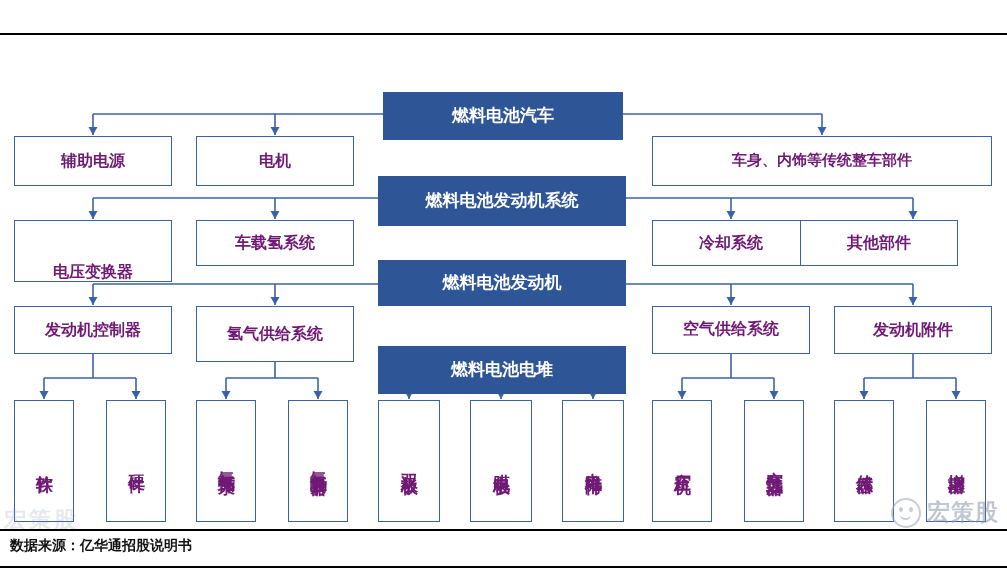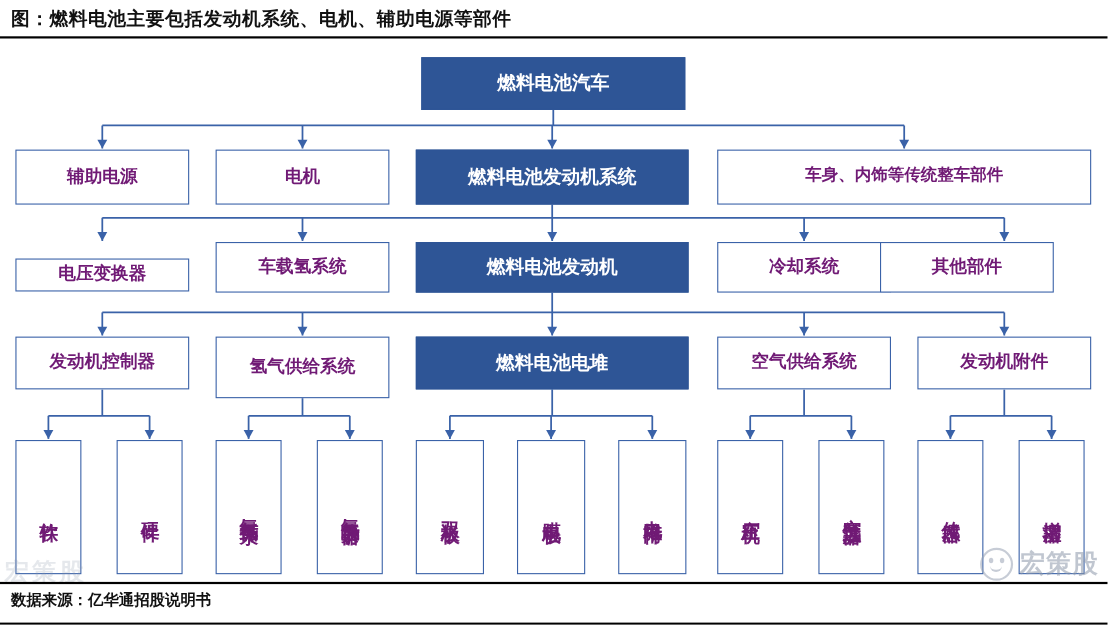--- a/index.html
+++ b/index.html
@@ -40,21 +40,21 @@
     color:#701a75;
     font-family:"Liberation Serif","DejaVu Serif",serif;
     font-weight:700;
     font-size:16px;
     line-height:1.05;
     text-align:center;
   }
   .node.accent{
     background:#2e5596;border-color:#2e5596;color:#ffffff;
     font-family:"Liberation Sans","DejaVu Sans",sans-serif;
-    font-weight:700;font-size:17px;
+    font-weight:700;font-size:17px;margin-top:40px;
   }
   .node.vert{
     writing-mode:vertical-rl;
     text-orientation:upright;
     letter-spacing:2px;
     font-size:17px;
     padding-top:4px;
   }
   .node.small{font-size:15px;}
 
@@ -82,21 +82,20 @@
     font-family:"Liberation Serif","DejaVu Serif",serif;
     font-size:22px;font-weight:700;color:#8e99ab;letter-spacing:3px;
     pointer-events:none;
   }
 </style>
 </head>
 <body>
 
 <div id="root">
 
-  <div class="title">图：燃料电池主要包括发动机系统、电机、辅助电源等部件</div>
   <div class="rule-top"></div>
 
   <div id="canvas">
     <svg id="wires" viewBox="0 0 1007 492" preserveAspectRatio="none" aria-hidden="true">
         <line x1="503" y1="64" x2="503" y2="78" stroke="#3a62a8" stroke-width="1.6"></line>
         <line x1="93" y1="78" x2="822" y2="78" stroke="#3a62a8" stroke-width="1.6"></line>
         <line x1="93" y1="78" x2="93" y2="99" stroke="#3a62a8" stroke-width="1.6"></line>
         <polygon points="88.5,91 97.5,91 93,99" fill="#3a62a8"></polygon>
         <line x1="275" y1="78" x2="275" y2="99" stroke="#3a62a8" stroke-width="1.6"></line>
         <polygon points="270.5,91 279.5,91 275,99" fill="#3a62a8"></polygon>
@@ -170,21 +169,21 @@
         </div>
         <div class="node" style="left: 196px; top: 100px; width: 158px; height: 50px;">
           <span>电机</span>
         </div>
         <div class="node accent" style="left: 378px; top: 100px; width: 248px; height: 50px;">
           <span>燃料电池发动机系统</span>
         </div>
         <div class="node small" style="left: 652px; top: 100px; width: 340px; height: 50px;">
           <span>车身、内饰等传统整车部件</span>
         </div>
-        <div class="node" style="left: 14px; top: 199px; width: 158px; height: 30px;">
+        <div class="node" style="left: 14px; top: 184px; width: 158px; height: 62px; align-items: flex-end;">
           <span>电压变换器</span>
         </div>
         <div class="node" style="left: 196px; top: 184px; width: 158px; height: 46px;">
           <span>车载氢系统</span>
         </div>
         <div class="node accent" style="left: 378px; top: 184px; width: 248px; height: 46px;">
           <span>燃料电池发动机</span>
         </div>
         <div class="node" style="left: 652px; top: 184px; width: 158px; height: 46px;">
           <span>冷却系统</span>

